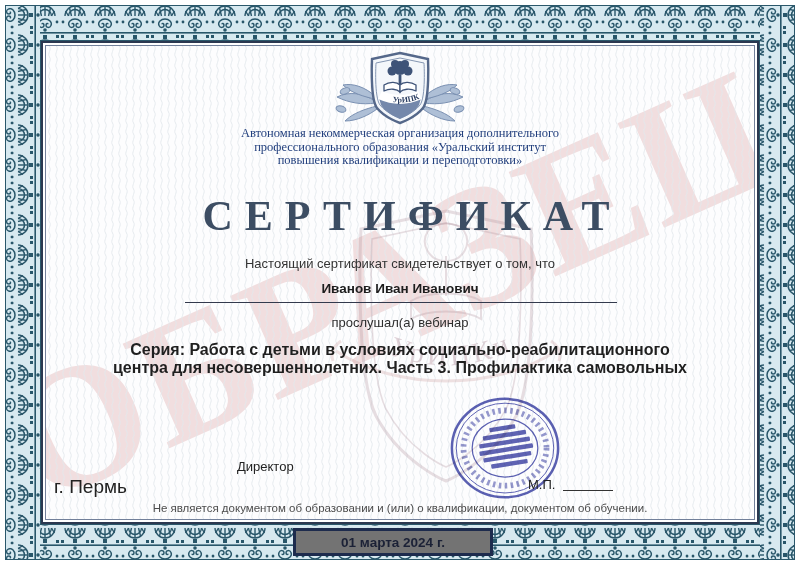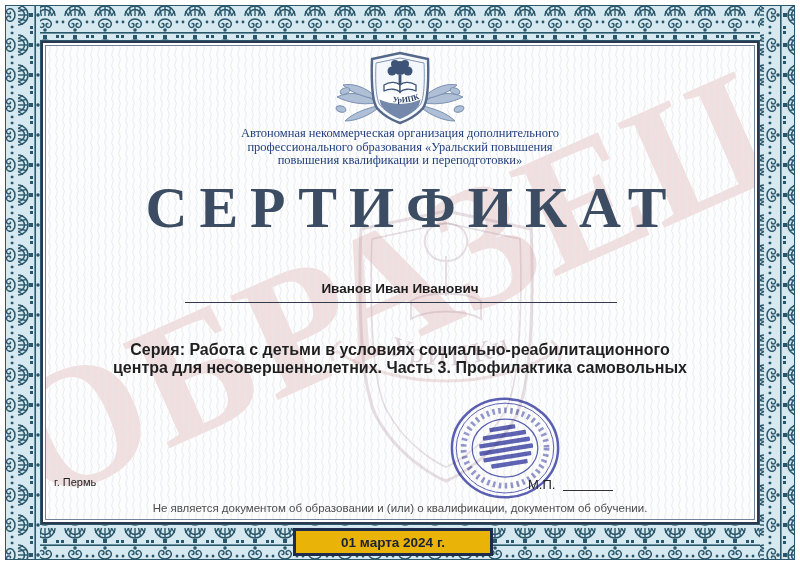--- a/index.html
+++ b/index.html
@@ -18,37 +18,37 @@
     background:#fdfdfe;overflow:hidden;}
   .abs{position:absolute;}
   .center{left:0;width:708px;text-align:center;}
   .watermark{
     left:344px;top:240px;transform:translate(-50%,-50%) rotate(-24deg);
     font-family:"Liberation Serif",serif;font-weight:bold;font-size:175px;
     letter-spacing:2px;color:rgba(197,100,100,0.20);white-space:nowrap;
   }
   .org{top:81px;font-family:"Liberation Serif",serif;font-weight:normal;
     font-size:12.5px;line-height:13.5px;color:#23407e;}
-  .title{top:132px;font-family:"Liberation Serif",serif;font-weight:bold;
-    font-size:58px;line-height:60px;letter-spacing:12px;padding-left:12px;
+  .title{top:140px;font-family:"Liberation Serif",serif;font-weight:bold;
+    font-size:42px;line-height:60px;letter-spacing:12px;padding-left:12px;
     color:#3c4d63;}
   .statement{top:210px;font-size:13px;color:#333333;}
   .recipient{top:235px;font-size:13.5px;font-weight:bold;color:#1d1d1d;text-align:center;}
   .name-underline{left:139px;top:256px;width:432px;height:0;
     border-top:1.6px solid #333a4d;}
   .action{top:269px;font-size:13px;color:#2e2e2e;}
   .course{top:295px;font-size:16px;font-weight:bold;line-height:18px;color:#1f1f1f;}
   .director-block{left:191px;top:413px;font-size:13px;line-height:16px;color:#222;}
-  .city{left:8px;top:430px;font-size:11px;color:#222;}
+  .city{left:8px;top:430px;font-size:19px;color:#222;}
   .seal-mark{left:482px;top:431px;font-size:13px;color:#222;text-align:right;}
   .seal-sign-line{left:517px;top:444px;width:50px;height:0;border-top:1.3px solid #333;}
   .disclaimer{top:456px;font-size:11.5px;color:#4c4c4c;text-align:center;}
   .date-box{
     position:absolute;left:293px;top:528px;width:200px;height:28px;
-    background:#eab308;border:3px solid #1d2b4d;box-sizing:border-box;
+    background:#737373;border:3px solid #1d2b4d;box-sizing:border-box;
     display:flex;align-items:center;justify-content:center;
     font-size:13.5px;font-weight:bold;color:#1b2136;z-index:5;
   }
   svg{display:block;}
 </style>
 </head>
 <body>
 
 <div class="page">
 
@@ -165,30 +165,32 @@
       <defs>
           <path id="bandArc" d="M44 47 Q65 56 86 47"></path>
         </defs>
       <text font-family="Liberation Serif, serif" font-size="8" font-weight="bold" fill="#2c3f63">
         <textPath href="#bandArc" startOffset="14">УрИПКиП</textPath>
       </text>
     </svg>
 
     <div class="abs center org">
       <div>Автономная некоммерческая организация дополнительного</div>
-      <div>профессионального образования «Уральский повышения</div>
+      <div>профессионального образования «Уральский институт</div>
       <div>повышения квалификации и переподготовки»</div>
     </div>
 
     <div class="abs center title">СЕРТИФИКАТ</div>
 
+    <div class="abs center statement">Настоящий сертификат свидетельствует о том, что</div>
 
     <div class="abs center recipient">Иванов Иван Иванович</div>
     <div class="abs name-underline"></div>
 
+    <div class="abs center action">прослушал(а) вебинар</div>
 
     <div class="abs center course">
       <div>Серия: Работа с детьми в условиях социально-реабилитационного</div>
       <div>центра для несовершеннолетних. Часть 3. Профилактика самовольных</div>
     </div>
 
     <svg class="abs" style="left:401px;top:348px;mix-blend-mode:multiply;opacity:0.9;" width="116" height="112" viewBox="0 0 120 116" aria-hidden="true">
       <ellipse cx="60" cy="56" rx="55" ry="51" fill="none" stroke="#4a50ab" stroke-width="2.6"></ellipse>
       <ellipse cx="60" cy="56" rx="50.5" ry="46.5" fill="none" stroke="#4a50ab" stroke-width="1"></ellipse>
       <ellipse cx="60" cy="56" rx="43" ry="39" fill="none" stroke="#4a50ab" stroke-width="6" stroke-dasharray="2.6 3.6" opacity="0.65"></ellipse>
@@ -197,20 +199,21 @@
         <rect x="47" y="33" width="27" height="4.6" rx="1"></rect>
         <rect x="39" y="40.5" width="45" height="4.6" rx="1"></rect>
         <rect x="34" y="48" width="53" height="4.6" rx="1"></rect>
         <rect x="33" y="55.5" width="56" height="4.6" rx="1"></rect>
         <rect x="36" y="63" width="50" height="4.6" rx="1"></rect>
         <rect x="43" y="70.5" width="38" height="4.6" rx="1"></rect>
       </g>
     </svg>
 
     <div class="abs director-block">
+      <div>Директор</div>
     </div>
     <div class="abs city">г. Пермь</div>
     <div class="abs seal-mark">М.П.</div>
     <div class="abs seal-sign-line"></div>
 
     <div class="abs center disclaimer">Не является документом об образовании и (или) о квалификации, документом об обучении.</div>
   </div>
 
   <div class="date-box">
     <span>01 марта 2024 г.</span>

